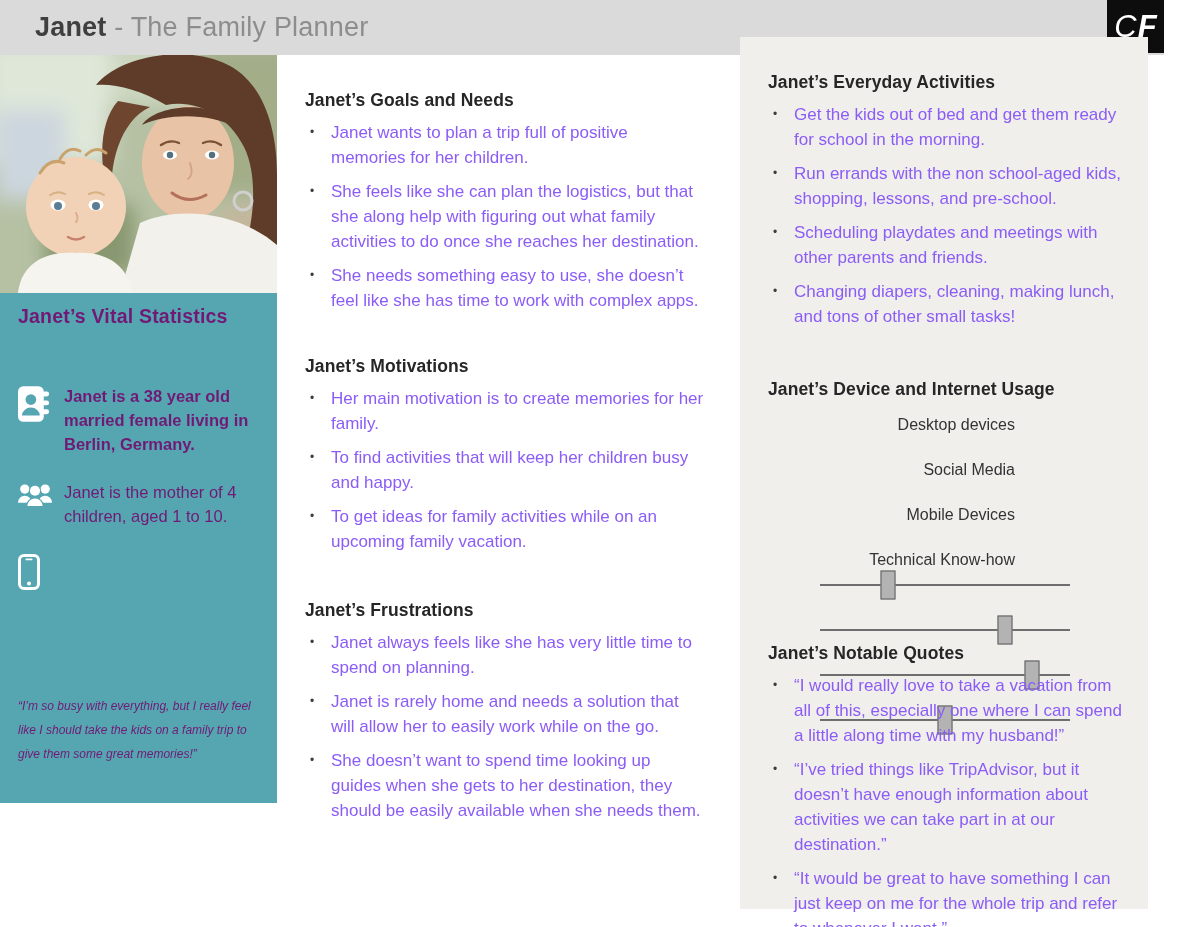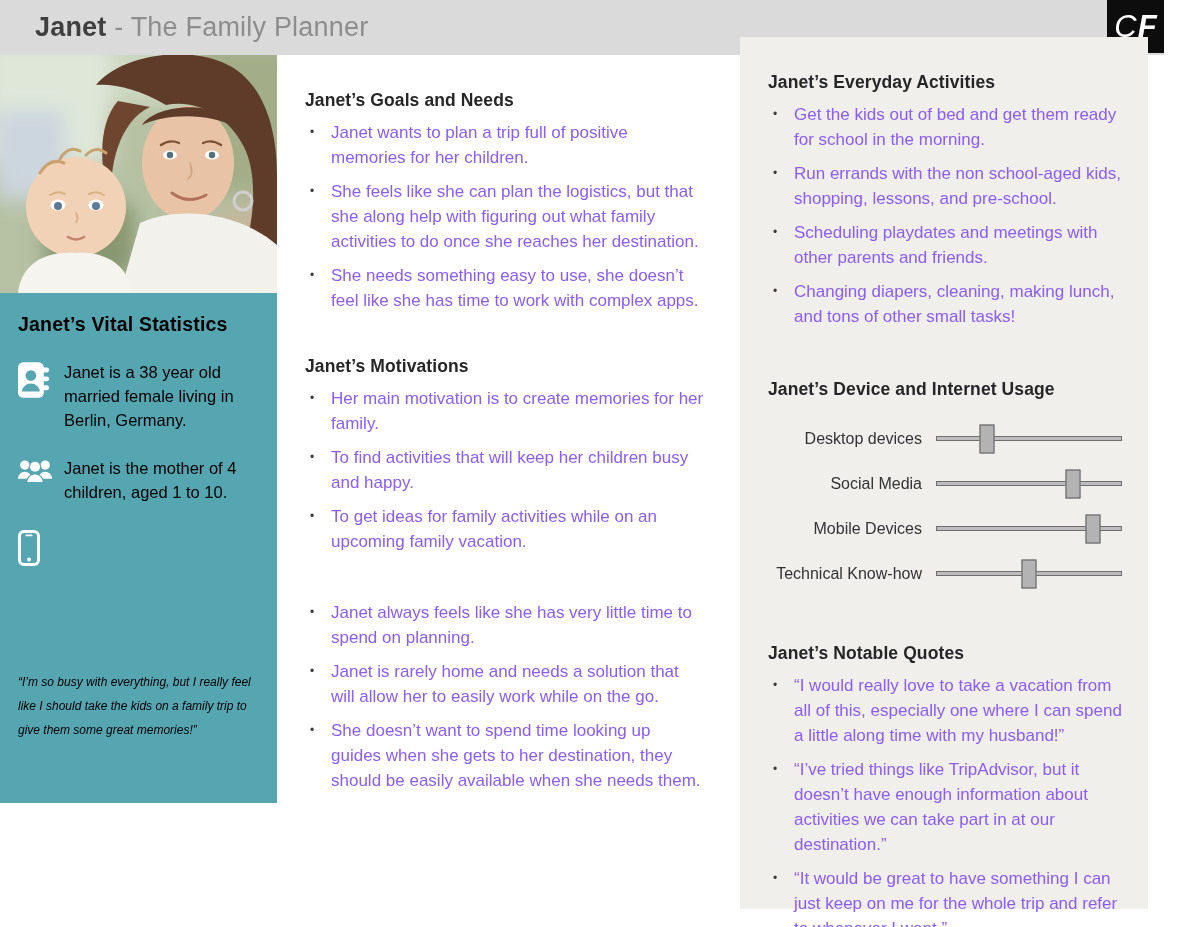--- a/index.html
+++ b/index.html
@@ -13,24 +13,24 @@
   .t-rest { color:#8d8d8d; }
   .logo { position:absolute; right:0; top:0; width:57px; height:53px; background:#0d0d0d;
           display:flex; align-items:center; justify-content:center; }
   .logo span { color:#ffffff; font-style:italic; font-size:31px; line-height:1; }
   .logo .logo-c { font-weight:400; margin-right:1px; }
   .logo .logo-f { font-weight:bold; }
 
   
   .sidebar { position:absolute; top:55px; left:0; width:277px; height:872px; }
   .photo { width:277px; height:238px; overflow:hidden; background:#b9c4a6; }
-  .teal { width:277px; height:510px; background:#56a6b2; padding:20px 18px 0 18px; color:#000000; }
+  .teal { width:277px; height:510px; background:#56a6b2; padding:12px 18px 0 18px; color:#701a75; }
   .teal h2 { font-size:19.5px; font-weight:bold; letter-spacing:0.2px; }
   .vital-item { display:flex; margin-top:24px; }
-  .vital-item:first-of-type { margin-top:24px; }
+  .vital-item:first-of-type { margin-top:56px;font-weight:bold; }
   .vital-icon { width:34px; flex:0 0 34px; margin-right:12px; padding-top:2px; }
   .vital-text { font-size:16.5px; line-height:24px; }
   .side-quote { margin-top:100px; font-style:italic; font-size:12px; line-height:24px; }
 
   
   .mid { position:absolute; top:55px; left:277px; width:463px; height:872px; background:#ffffff;
          padding:23px 36px 0 28px; }
   
   .rightcol { position:absolute; top:37px; left:740px; width:408px; height:872px; background:#f0efec;
               padding:23px 26px 0 28px; }
@@ -42,21 +42,21 @@
               font-size:17px; line-height:25px; color:#8b5cf6; }
   .blist li::before { content:"•"; position:absolute; left:5px; top:0; font-size:12px; line-height:25px; color:#3d3d3d; }
   .blist.quotes li { }
   .gap-mid-2 { margin-top:43px; }
   .gap-mid-3 { margin-top:46px; }
   .gap-right-2 { margin-top:50px; }
   .gap-right-3 { margin-top:47px; }
 
   
   .sliders { margin-top:16px; }
-  .srow { display:flex; align-items:center; height:45px; }
+  .srow { display:flex; align-items:center; height:45px;flex-direction:column; }
   .slabel { width:168px; text-align:right; padding-right:14px; font-size:16px; color:#333333; flex:0 0 168px; }
   .strack { position:relative; width:250px; height:5px; background:#bdbdbd; border:1px solid #6e6e6e; }
   .shandle { position:absolute; top:50%; width:15px; height:29px; background:#b3b3b3;
              border:1px solid #5c5c5c; transform:translate(-50%,-50%); cursor:pointer; }
 </style>
 </head>
 <body>
 
 <div class="canvas">
 
@@ -185,20 +185,21 @@
     <div class="sec gap-mid-2">
       <div class="sec-title">Janet’s Motivations</div>
       <ul class="blist">
         <li>Her main motivation is to create memories for her family.</li>
         <li>To find activities that will keep her children busy and happy.</li>
         <li>To get ideas for family activities while on an upcoming family vacation.</li>
       </ul>
     </div>
 
     <div class="sec gap-mid-3">
+      <div class="sec-title">Janet’s Frustrations</div>
       <ul class="blist">
         <li>Janet always feels like she has very little time to spend on planning.</li>
         <li>Janet is rarely home and needs a solution that will allow her to easily work while on the go.</li>
         <li>She doesn’t want to spend time looking up guides when she gets to her destination, they should be easily available when she needs them.</li>
       </ul>
     </div>
   </div>
 
   <div class="rightcol">
     <div class="sec">

